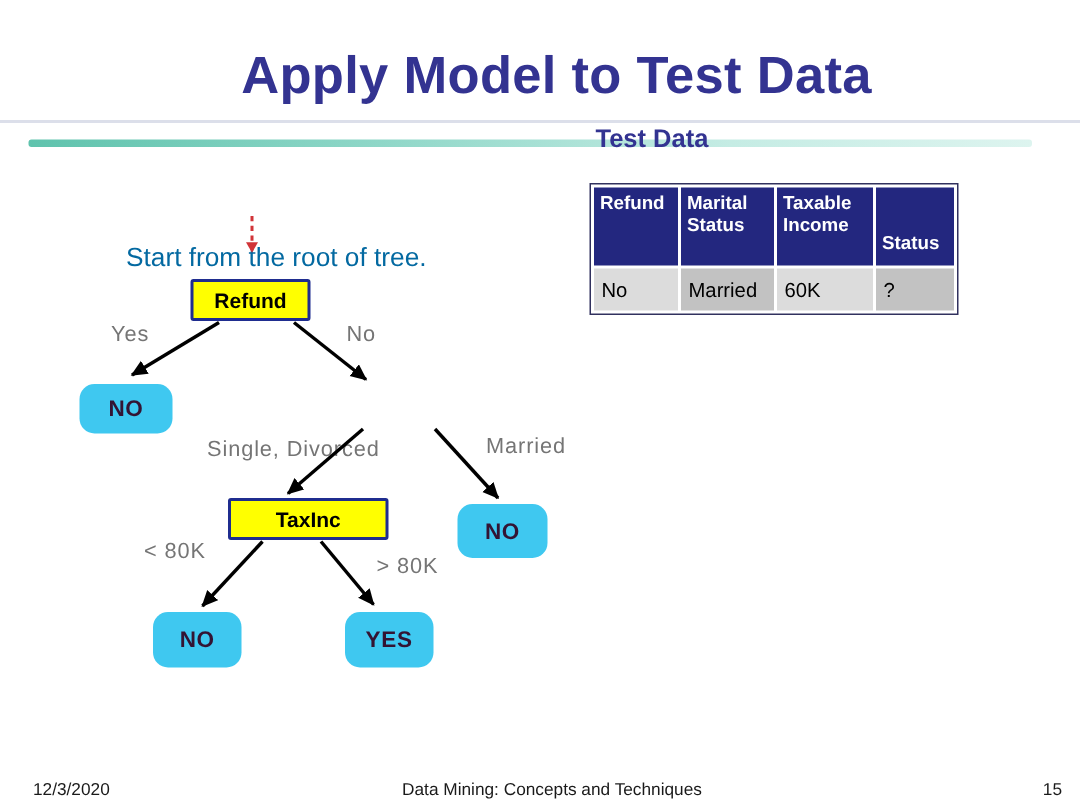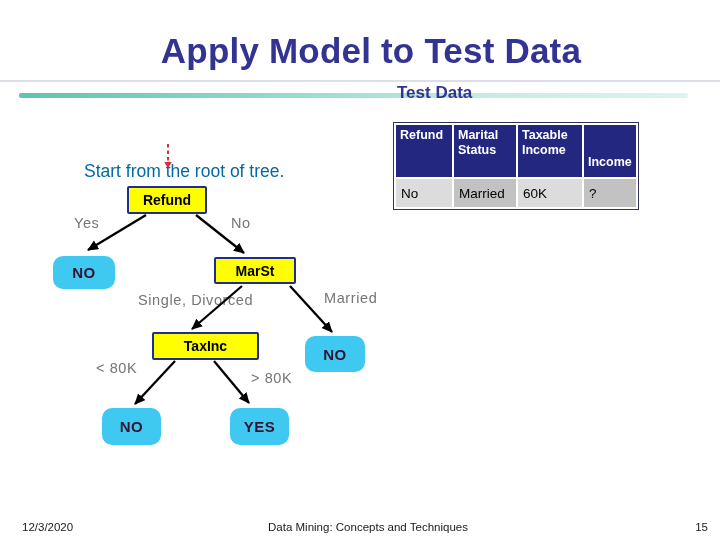--- a/index.html
+++ b/index.html
@@ -85,21 +85,21 @@
       <col style="width:56px">
         <col style="width:62px">
         <col style="width:64px">
         <col style="width:52px">
     </colgroup>
     <thead>
       <tr>
         <th>Refund</th>
         <th>Marital Status</th>
         <th>Taxable Income</th>
-        <th class="vbottom">Income</th>
+        <th class="vbottom">Status</th>
       </tr>
     </thead>
     <tbody>
       <tr>
         <td class="light">No</td>
         <td class="dark">Married</td>
         <td class="light">60K</td>
         <td class="dark">?</td>
       </tr>
     </tbody>
@@ -124,21 +124,20 @@
     <line x1="146" y1="215" x2="88" y2="250" stroke="#000" stroke-width="2.3" marker-end="url(#arrow-black)"></line>
     <line x1="196" y1="215" x2="244" y2="253" stroke="#000" stroke-width="2.3" marker-end="url(#arrow-black)"></line>
     <line x1="242" y1="286" x2="192" y2="329" stroke="#000" stroke-width="2.3" marker-end="url(#arrow-black)"></line>
     <line x1="290" y1="286" x2="332" y2="332" stroke="#000" stroke-width="2.3" marker-end="url(#arrow-black)"></line>
     <line x1="175" y1="361" x2="135" y2="404" stroke="#000" stroke-width="2.3" marker-end="url(#arrow-black)"></line>
     <line x1="214" y1="361" x2="249" y2="403" stroke="#000" stroke-width="2.3" marker-end="url(#arrow-black)"></line>
     <line x1="168" y1="144" x2="168" y2="168" stroke="#d13438" stroke-width="2" stroke-dasharray="3.5,3" marker-end="url(#arrow-red)"></line>
   </svg>
 
   <div class="node" id="node-refund">Refund</div>
-  <div class="node" id="node-marst">MarSt</div>
   <div class="node" id="node-taxinc">TaxInc</div>
 
   <div class="leaf" id="leaf-no-1">NO</div>
   <div class="leaf" id="leaf-no-2">NO</div>
   <div class="leaf" id="leaf-no-3">NO</div>
   <div class="leaf" id="leaf-yes">YES</div>
 
   <div class="footer">
     <span class="footer-date">12/3/2020</span>
     <span class="footer-center">Data Mining: Concepts and Techniques</span>

